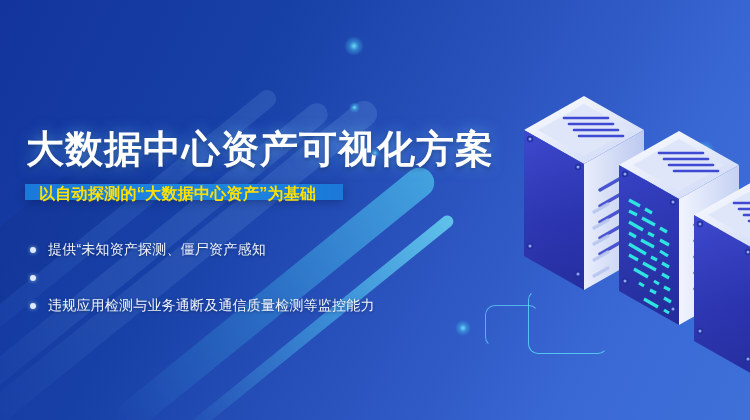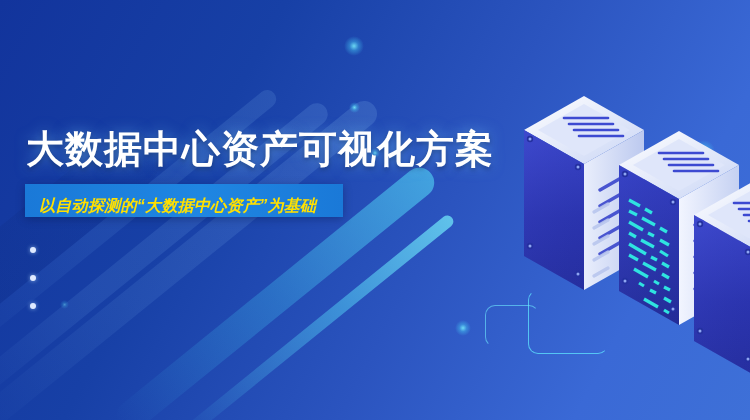--- a/index.html
+++ b/index.html
@@ -55,26 +55,25 @@
     letter-spacing: 1px;
     color: #ffffff;
     white-space: nowrap;
     text-shadow: 0 0 14px rgba(120,200,255,.55), 0 2px 5px rgba(2,16,60,.55);
   }
   .subtitle-bar {
     position: absolute;
     left: 25px;
     top: 184px;
     width: 318px;
-    height: 33px;
+    height: 16px;
     background: linear-gradient(90deg, #1a79d8 0%, #1f86e2 55%, #1a79d8 100%);
     display: flex;
-    align-items: flex-end;
+    align-items: flex-start;
     box-shadow: 0 2px 8px rgba(3,20,70,.35);
-    font-style: italic;
   }
   .subtitle-bar span {
     color: #ffe000;
     font-size: 16px;
     font-weight: bold;
     padding-left: 14px;
     letter-spacing: .3px;
     white-space: nowrap;
   }
   .bullets {
@@ -316,23 +315,25 @@
 
     <div class="title">大数据中心资产可视化方案</div>
 
     <div class="subtitle-bar">
       <span>以自动探测的“大数据中心资产”为基础</span>
     </div>
 
     <div class="bullets">
       <div class="bullet">
         <span class="dot"></span>
+        <span class="txt">提供“未知资产探测、僵尸资产感知</span>
       </div>
       <div class="bullet">
         <span class="dot"></span>
       </div>
       <div class="bullet">
         <span class="dot"></span>
+        <span class="txt">违规应用检测与业务通断及通信质量检测等监控能力</span>
       </div>
     </div>
 
   </div>
 </div>
 
 </body></html>

